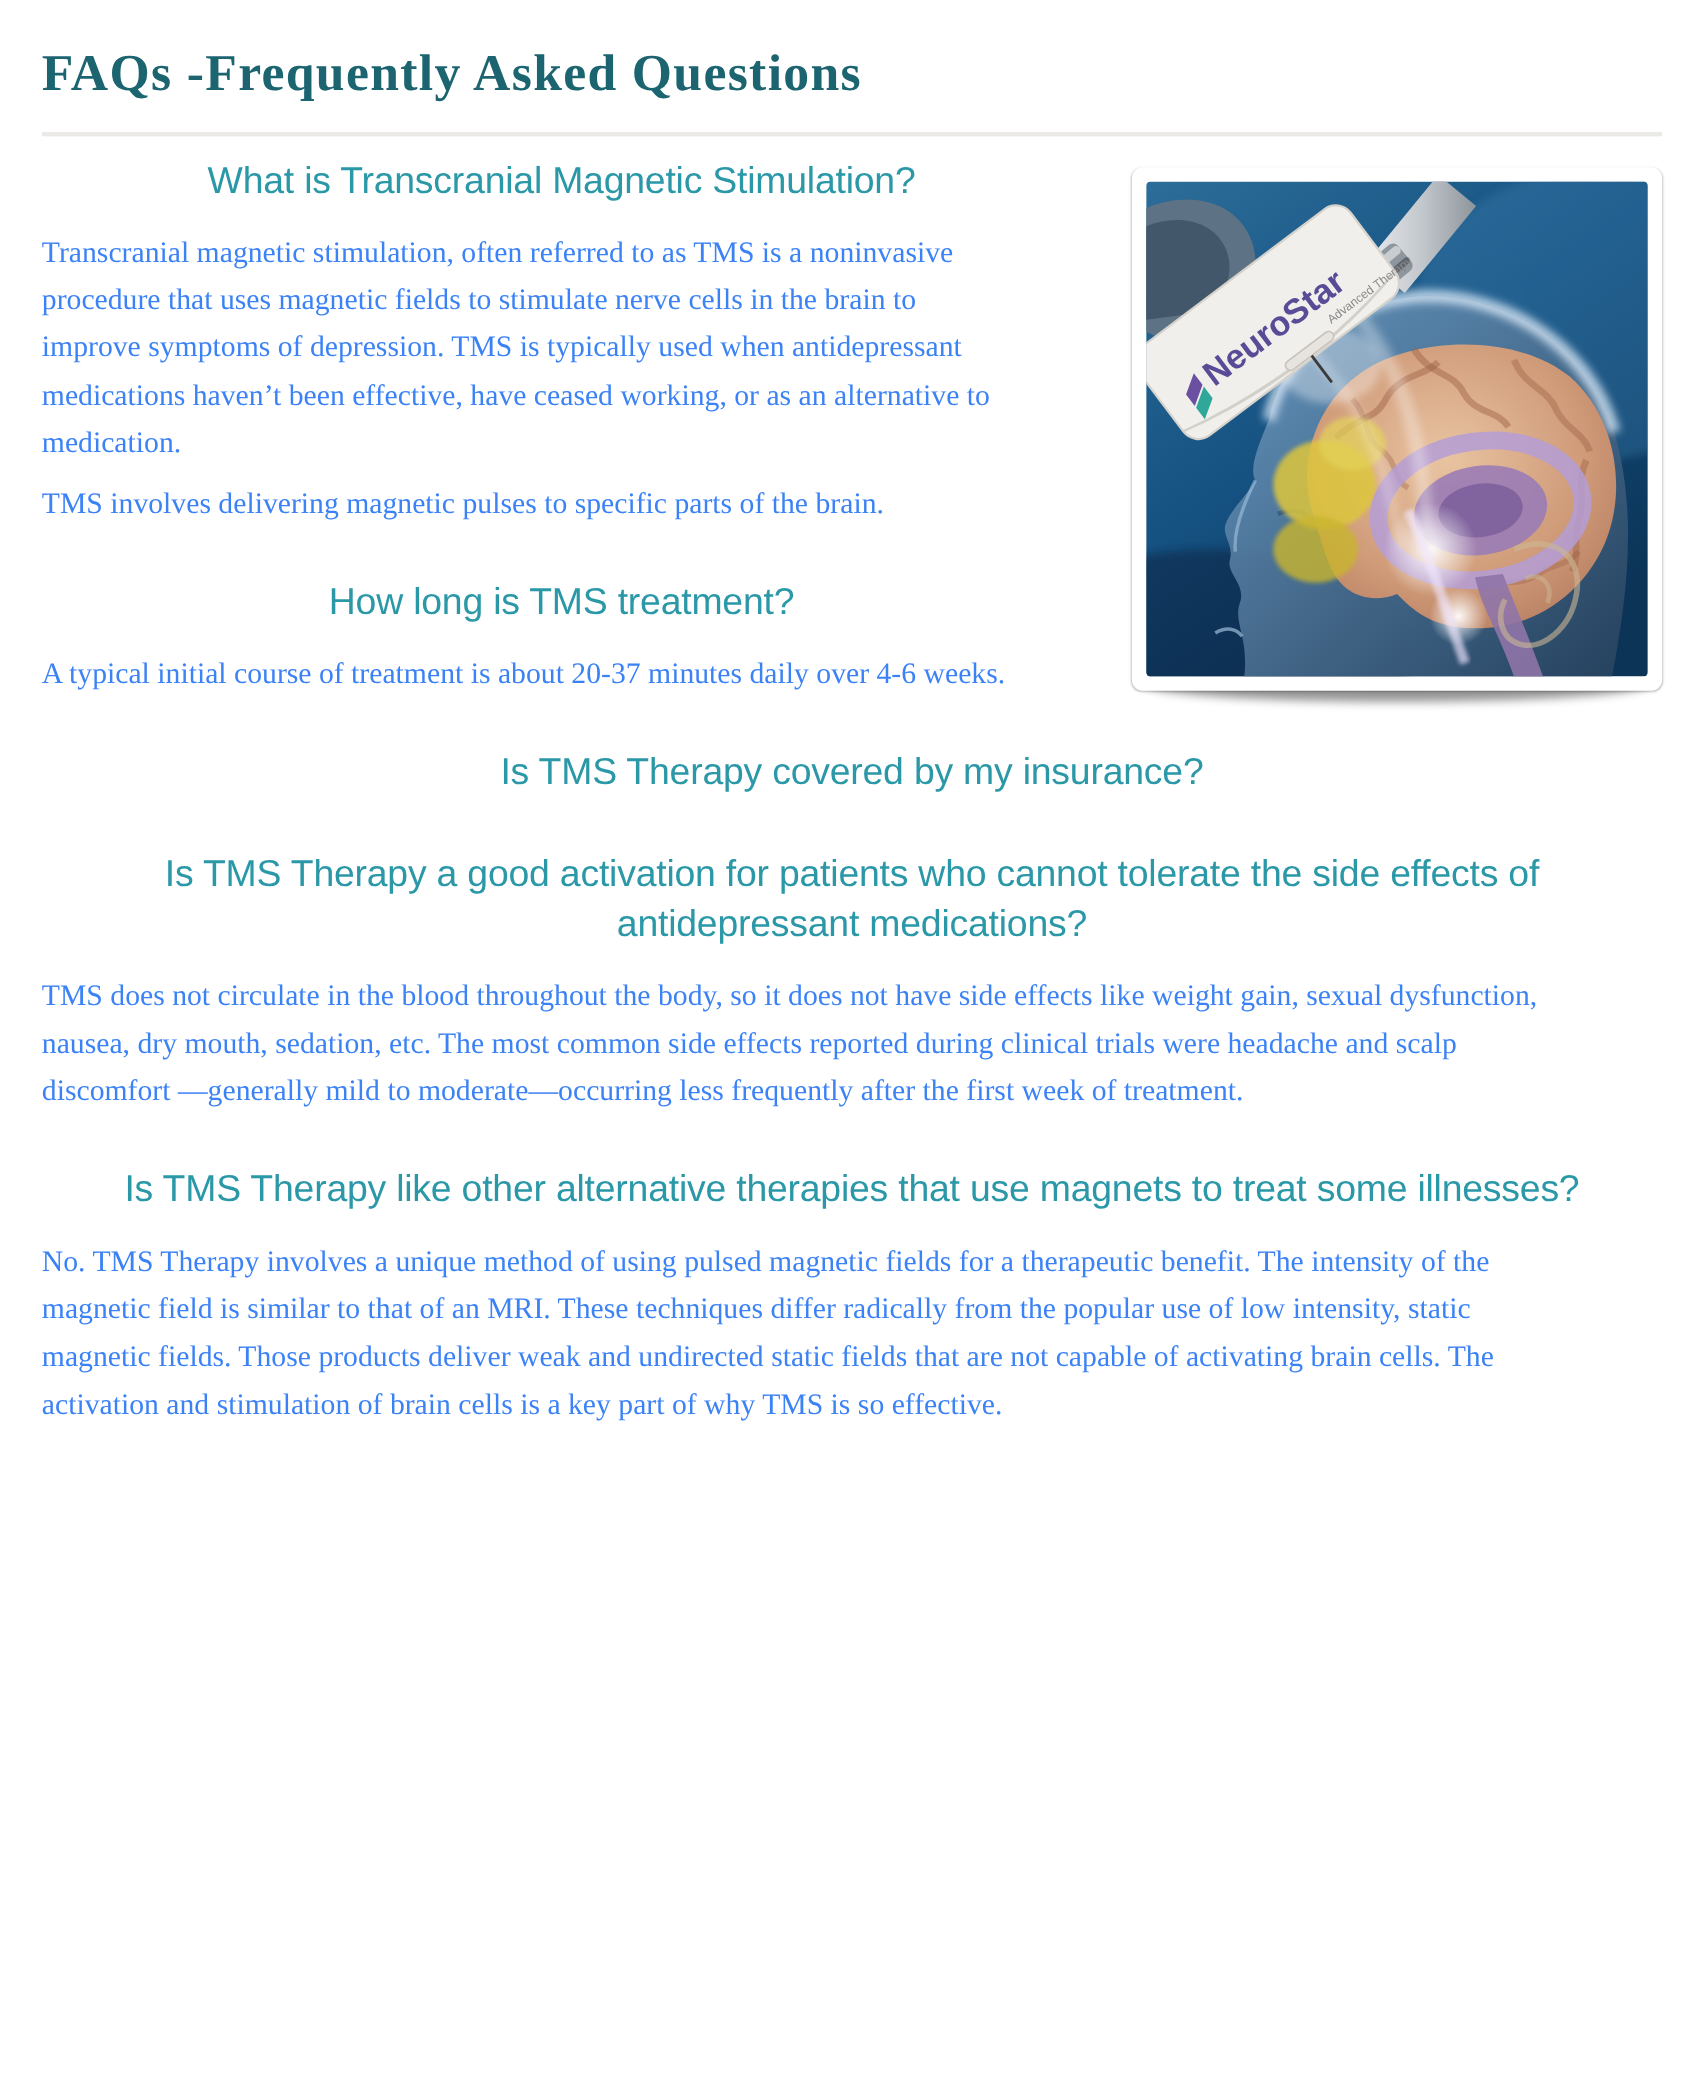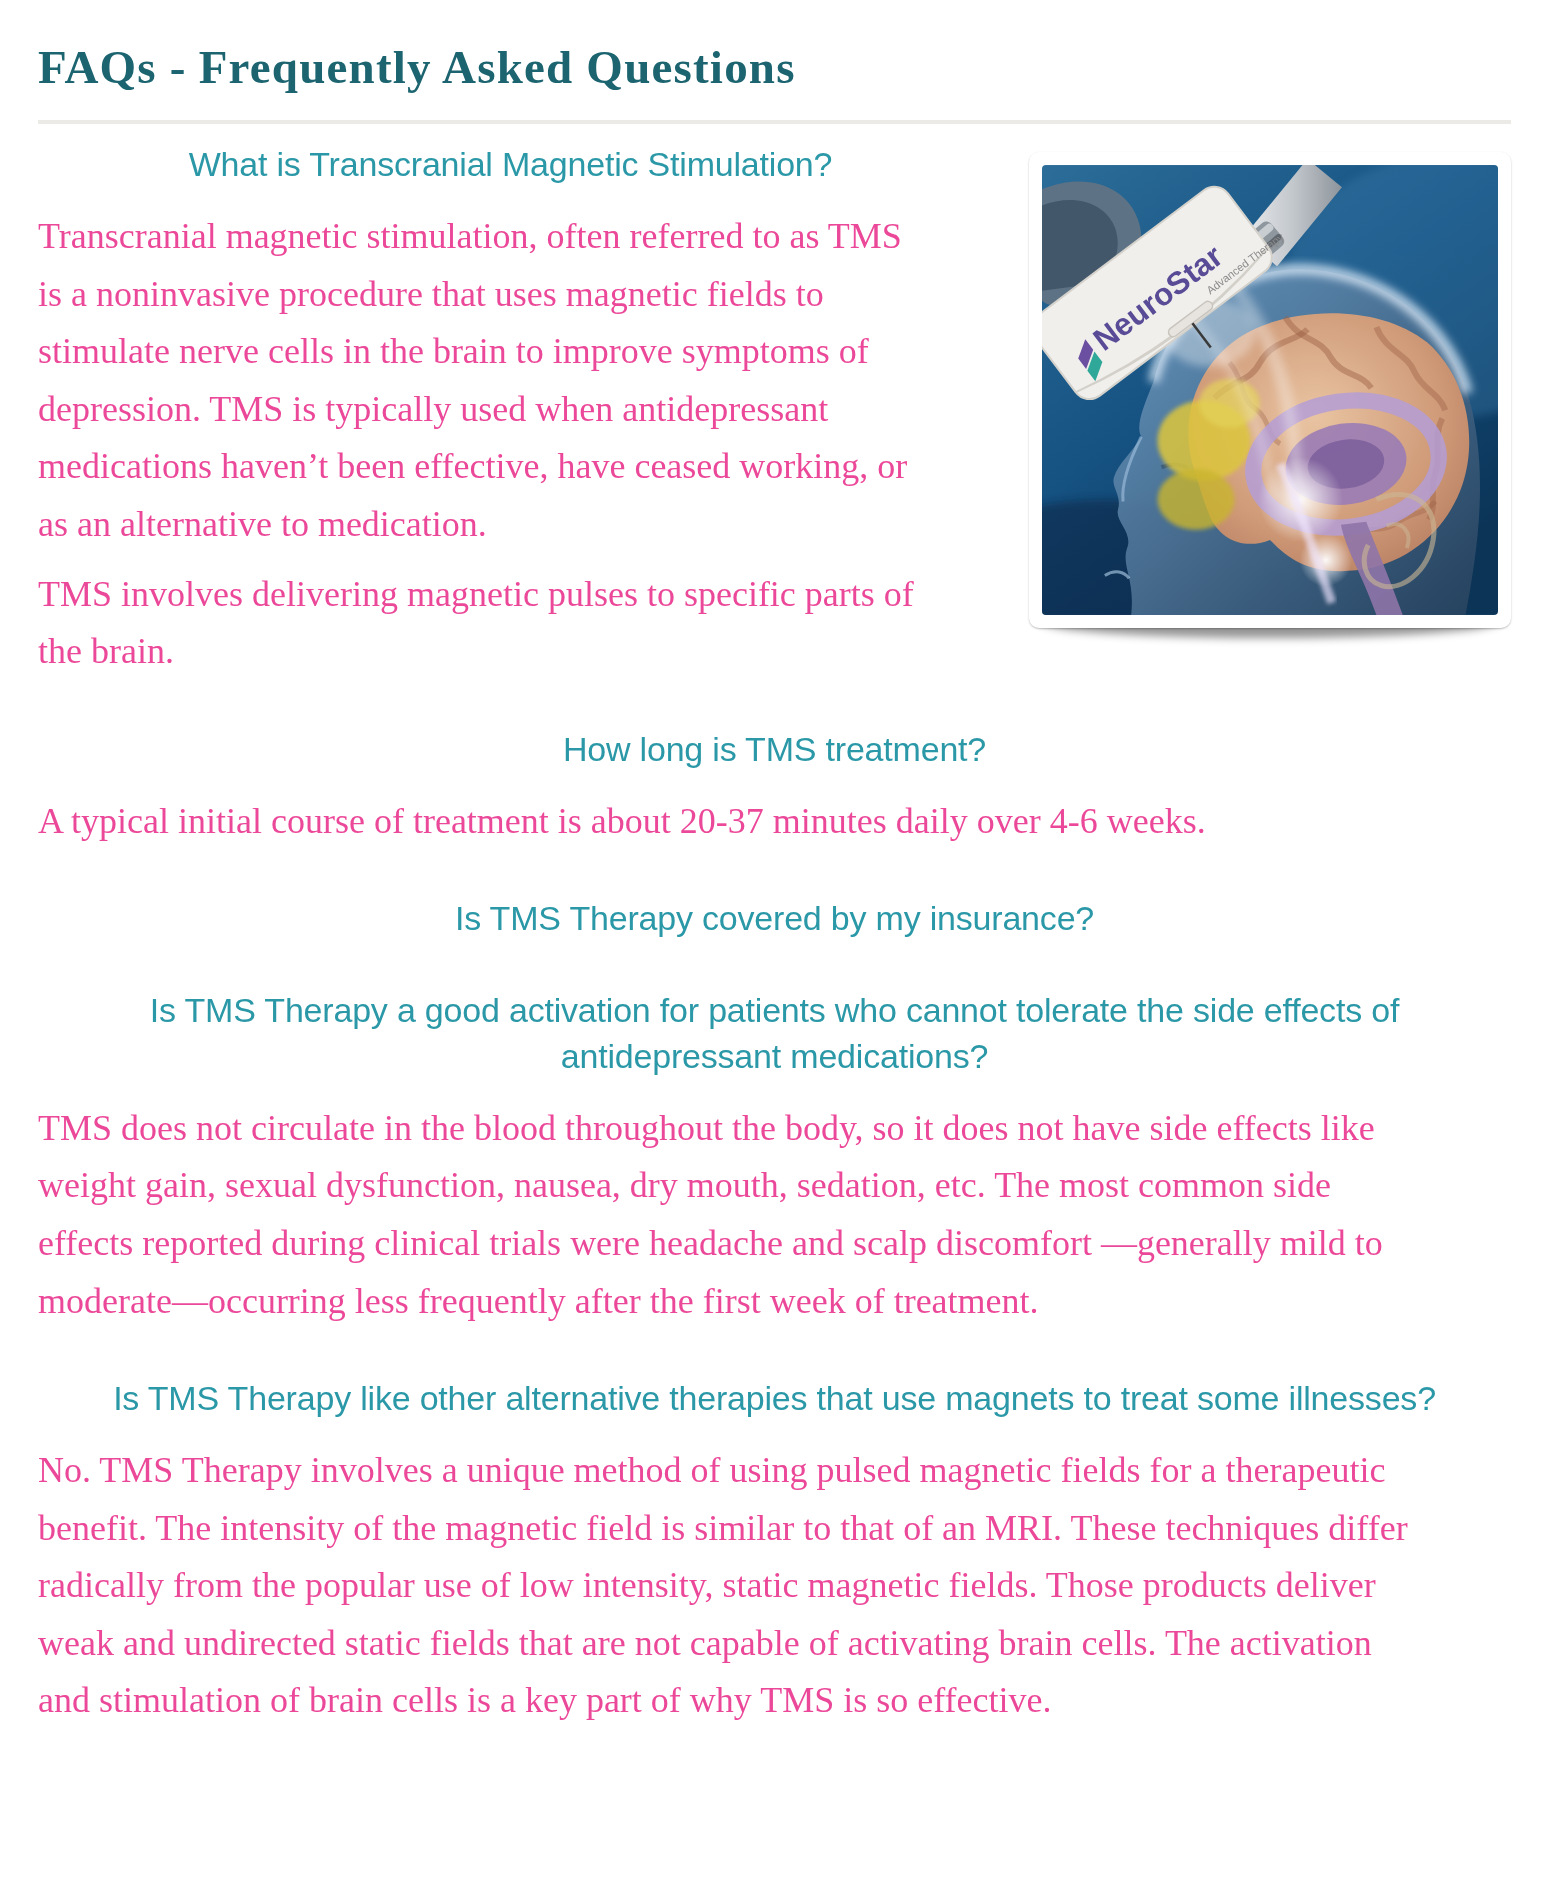--- a/index.html
+++ b/index.html
@@ -19,44 +19,44 @@
     line-height: 1.15;
     color: #1c6570;
     margin: 6px 0 26px 0;
     letter-spacing: 1.2px;
   }
   .title-link {
     text-decoration-thickness: 4px;
     text-underline-offset: 7px;
     cursor: pointer;
   }
-  .title-prefix { margin-right: 12px; }
+  .title-prefix { margin-right: 0; }
   hr.divider {
     border: 0;
     height: 4px;
     background: #ebeae7;
     margin: 0;
   }
   h2 {
     font-family: "Liberation Sans", sans-serif;
     font-weight: 400;
     font-size: 34px;
     line-height: 1.35;
     color: #2b98a8;
     margin: 46px 0 20px 0;
     letter-spacing: -0.2px;
     text-align: center;
   }
   section.first h2 { margin-top: 18px; }
   p.answer {
-    font-size: 36px;
+    font-size: 27px;
     line-height: 1.6;
     margin: 0 0 12px 0;
     max-width: 1380px;
-    color: #ec4899;
+    color: #3b82f6;
   }
   p.narrow { max-width: 880px; }
 
   
   figure.photo {
     float: right;
     width: 482px;
     margin: 10px 0 36px 46px;
     position: relative;
     padding: 0;

